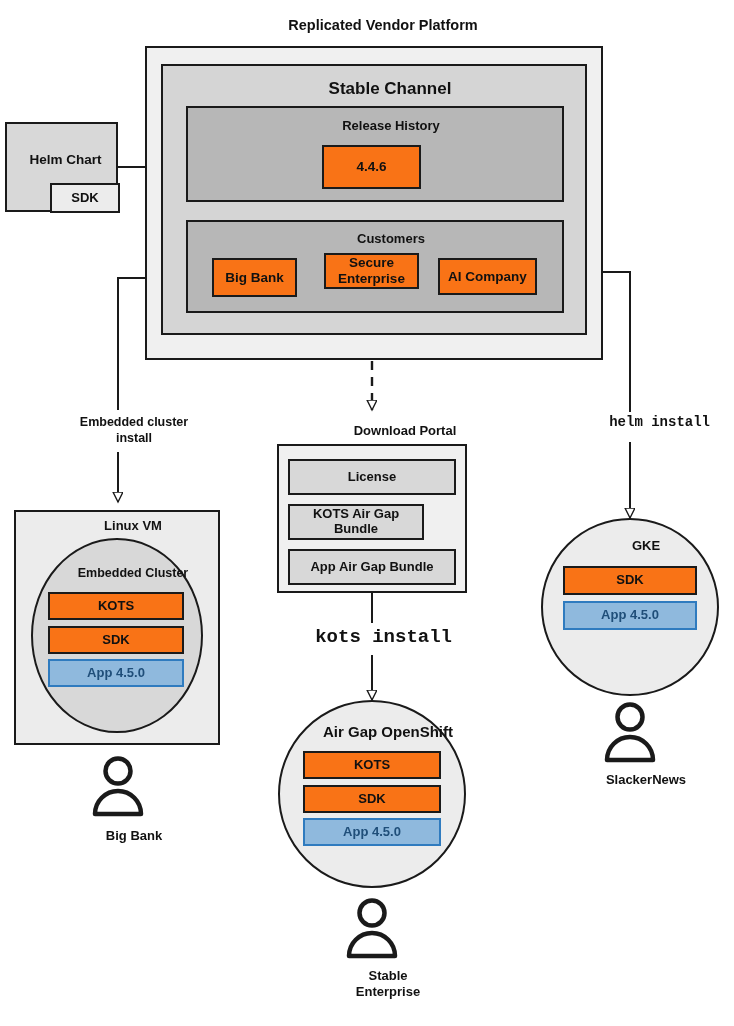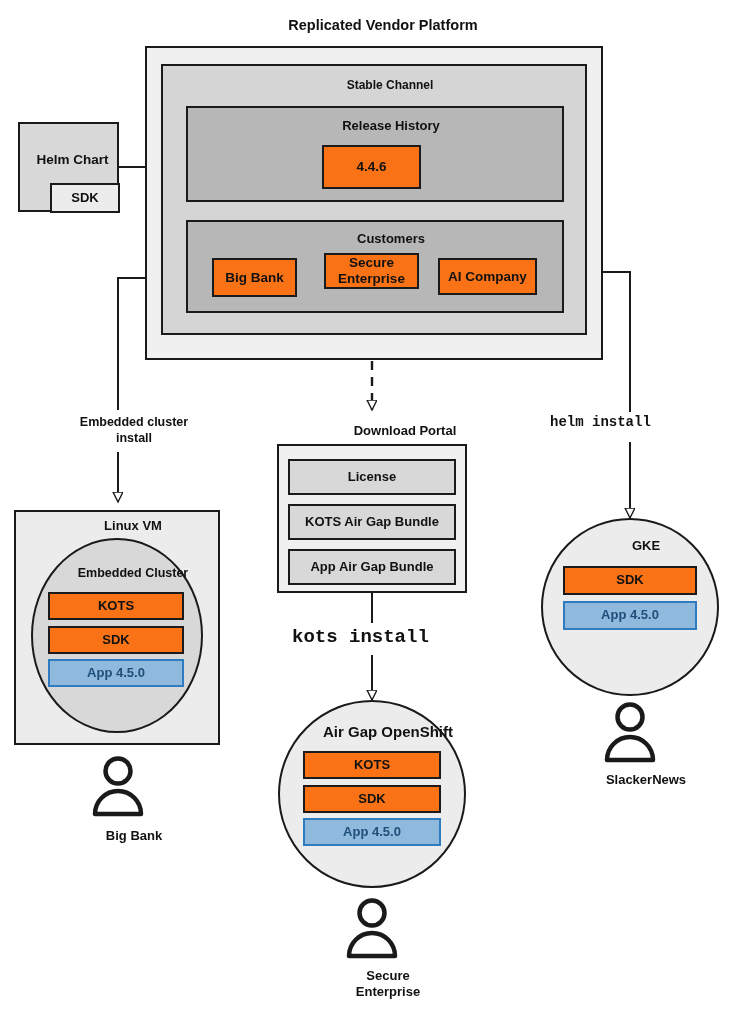--- a/index.html
+++ b/index.html
@@ -43,21 +43,21 @@
   .plain-label {
     position: absolute;
     text-align: center;
     font-weight: bold;
     color: #111111;
     line-height: 1.25;
     padding-left: 16px;
   }
   .mono-label {
     position: absolute;
-    text-align: left;
+    text-align: right;
     font-family: "Liberation Mono", monospace;
     font-weight: bold;
     color: #111111;
     letter-spacing: 0px;
   }
   .circle {
     border-radius: 50%;
     border: 2.5px solid #1a1a1a;
     background: #ececec;
   }
@@ -103,29 +103,29 @@
     </g>
 
     <g>
       <path d="M537,272 L630,272 L630,412" fill="none" stroke="#1a1a1a" stroke-width="2"></path>
       <path d="M630,442 L630,518" fill="none" stroke="#1a1a1a" stroke-width="2" marker-end="url(#arrowOpen)"></path>
     </g>
   </svg>
 
   <div class="plain-label" style="left:0;right:0;top:16px;width:734px;font-size:14.5px;">Replicated Vendor Platform</div>
 
-  <div class="abs box box-grey" style="left:18px;top:122px;width:101px;height:90px;font-size:13.5px;padding-left:8px;">
+  <div class="abs box box-grey" style="left:5px;top:122px;width:113px;height:90px;font-size:13.5px;padding-left:8px;">
     <span style="position:relative;top:-7px;">Helm Chart</span>
   </div>
   <div class="abs box box-light" style="left:50px;top:183px;width:70px;height:30px;font-size:13px;">SDK</div>
 
   <div class="abs" style="left:145px;top:46px;width:458px;height:314px;background:#f0f0f0;border:2px solid #1a1a1a;"></div>
 
   <div class="abs" style="left:161px;top:64px;width:426px;height:271px;background:#d5d5d5;border:2px solid #1a1a1a;"></div>
-  <div class="plain-label" style="left:161px;top:78px;width:426px;font-size:12px;">Stable Channel</div>
+  <div class="plain-label" style="left:161px;top:78px;width:426px;font-size:17px;">Stable Channel</div>
 
   <div class="abs" style="left:186px;top:106px;width:378px;height:96px;background:#b7b7b7;border:2px solid #1a1a1a;"></div>
   <div class="plain-label" style="left:186px;top:118px;width:378px;font-size:13px;">Release History</div>
   <div class="abs box box-white" style="left:322px;top:145px;width:99px;height:44px;font-size:13.5px;">4.4.6</div>
 
   <div class="abs" style="left:186px;top:220px;width:378px;height:93px;background:#b7b7b7;border:2px solid #1a1a1a;"></div>
   <div class="plain-label" style="left:186px;top:231px;width:378px;font-size:13px;">Customers</div>
   <div class="abs box box-white" style="left:212px;top:258px;width:85px;height:39px;font-size:13.5px;">Big Bank</div>
   <div class="abs box box-white" style="left:324px;top:253px;width:95px;height:36px;font-size:13.5px;padding:0 3px;">Secure Enterprise</div>
   <div class="abs box box-white" style="left:438px;top:258px;width:99px;height:37px;font-size:13.5px;">AI Company</div>
@@ -151,37 +151,37 @@
     <svg width="56" height="62" viewBox="0 0 56 62">
       <circle cx="28" cy="15" r="12.5" fill="none" stroke="#1a1a1a" stroke-width="4.5"></circle>
       <path d="M5,58 A23,23 0 0 1 51,58 Z" fill="none" stroke="#1a1a1a" stroke-width="4.5" stroke-linejoin="round"></path>
     </svg>
   </div>
   <div class="plain-label" style="left:36px;top:828px;width:164px;font-size:13px;">Big Bank</div>
 
   <div class="plain-label" style="left:299px;top:423px;width:180px;font-size:13px;">Download Portal</div>
   <div class="abs" style="left:277px;top:444px;width:190px;height:149px;background:#f0f0f0;border:2px solid #1a1a1a;"></div>
   <div class="abs box box-grey" style="left:288px;top:459px;width:168px;height:36px;font-size:13px;">License</div>
-  <div class="abs box box-grey" style="left:288px;top:504px;width:168px;height:36px;font-size:13px;">KOTS Air Gap Bundle</div>
+  <div class="abs box box-grey" style="left:288px;top:504px;width:136px;height:36px;font-size:13px;">KOTS Air Gap Bundle</div>
   <div class="abs box box-grey" style="left:288px;top:549px;width:168px;height:36px;font-size:13px;">App Air Gap Bundle</div>
 
   <div class="abs circle" style="left:278px;top:700px;width:188px;height:188px;"></div>
   <div class="plain-label" style="left:278px;top:723px;width:188px;font-size:15px;">Air Gap OpenShift</div>
   <div class="abs box box-white" style="left:303px;top:751px;width:138px;height:28px;font-size:13px;">KOTS</div>
   <div class="abs box box-white" style="left:303px;top:785px;width:138px;height:28px;font-size:13px;">SDK</div>
   <div class="abs box box-blue" style="left:303px;top:818px;width:138px;height:28px;font-size:13px;">App 4.5.0</div>
 
   <div class="person" style="left:344px;top:898px;width:56px;height:62px;">
     <svg width="56" height="62" viewBox="0 0 56 62">
       <circle cx="28" cy="15" r="12.5" fill="none" stroke="#1a1a1a" stroke-width="4.5"></circle>
       <path d="M5,58 A23,23 0 0 1 51,58 Z" fill="none" stroke="#1a1a1a" stroke-width="4.5" stroke-linejoin="round"></path>
     </svg>
   </div>
   <div class="plain-label" style="left:292px;top:968px;width:160px;font-size:13px;">
-    <span>Secure</span><br>
+    <span>Stable</span><br>
     <span>Enterprise</span>
   </div>
 
   <div class="abs circle" style="left:541px;top:518px;width:178px;height:178px;">
   </div>
   <div class="plain-label" style="left:541px;top:538px;width:178px;font-size:13px;">GKE</div>
   <div class="abs box box-white" style="left:563px;top:566px;width:134px;height:29px;font-size:13px;">SDK</div>
   <div class="abs box box-blue" style="left:563px;top:601px;width:134px;height:29px;font-size:13px;">App 4.5.0</div>
 
   <div class="person" style="left:602px;top:702px;width:56px;height:62px;">

